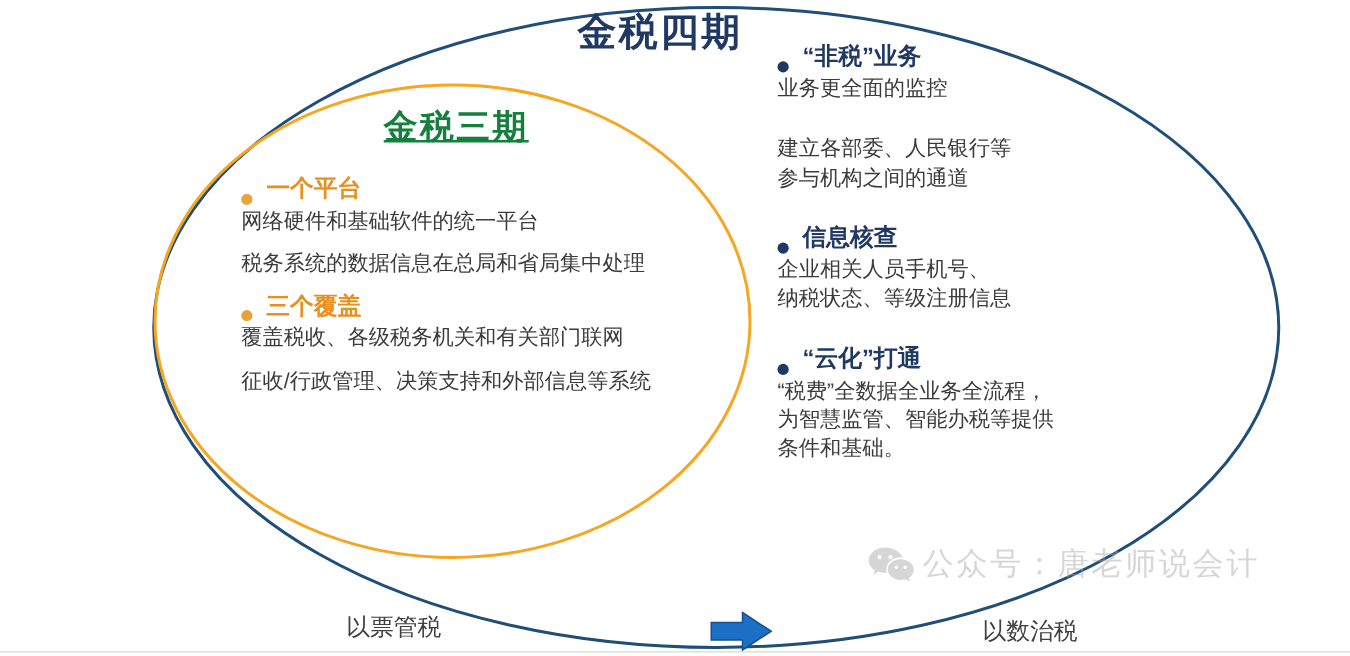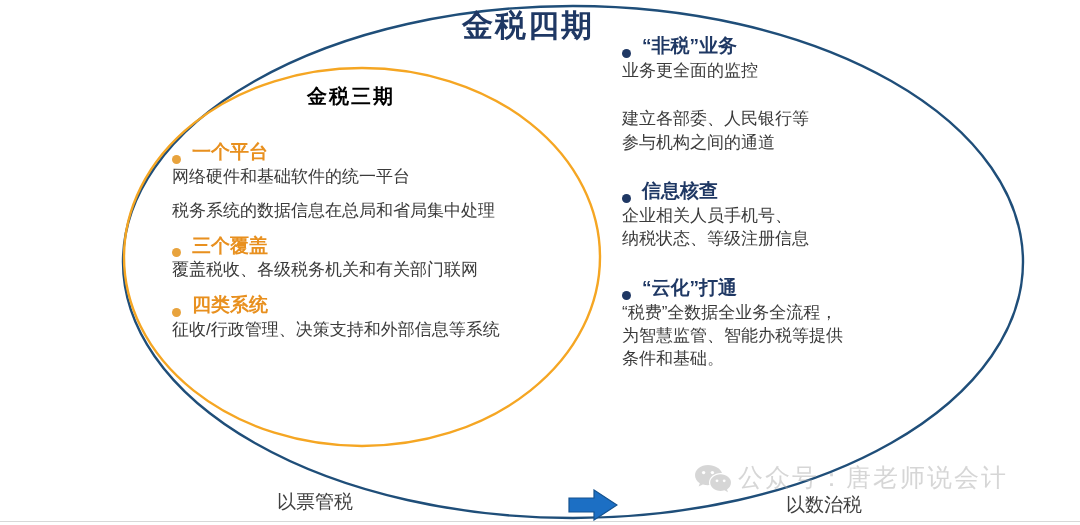--- a/index.html
+++ b/index.html
@@ -38,25 +38,26 @@
     font-size: 31px;
     font-weight: bold;
     color: #1f3864;
     letter-spacing: 2px;
     white-space: nowrap;
   }
   .title-inner {
     position: absolute;
     left: 307px;
     top: 83px;
-    font-size: 20px;
+    font-size: 27px;
     font-weight: bold;
-    color: #000000;
+    color: #15803d;
     letter-spacing: 2px;
     white-space: nowrap;
+    text-decoration: underline;
   }
 
   
   .col {
     position: absolute;
   }
   .col-left  { left: 172px; top: 140px; width: 420px; }
   .col-right { left: 622px; top: 34px;  width: 300px; }
 
   .blk { margin-bottom: 9px; }
@@ -81,21 +82,21 @@
     font-size: 17px;
     color: #3b3b3b;
     line-height: 1.38;
     white-space: pre-line;
     margin-top: 1px;
   }
 
   
   .col-left .dot       { background: #e8a33d; }
   .col-left .blk-head  { color: #e8901f; }
-  .col-left .blk       { margin-bottom: 11px; }
+  .col-left .blk       { margin-bottom: 11px; margin-left: 21px; }
 
   
   .col-right .dot      { background: #1f3864; }
   .col-right .blk-head { color: #1f3864; }
   .col-right .blk      { margin-bottom: 25px; }
 
   
   .cap {
     position: absolute;
     font-size: 19px;
@@ -111,21 +112,21 @@
     left: 568px;
     top: 489px;
     width: 50px;
     height: 32px;
   }
 
   
   .watermark {
     position: absolute;
     left: 694px;
-    top: 461px;
+    top: 434px;
     display: flex;
     align-items: center;
     opacity: 0.45;
   }
   .wm-logo {
     width: 38px;
     height: 30px;
     margin-right: 6px;
     flex: none;
   }
@@ -175,24 +176,20 @@
 
     <div class="blk">
       <div class="blk-head">
         <span class="dot"></span>
         <span>三个覆盖</span>
       </div>
       <div class="blk-body">覆盖税收、各级税务机关和有关部门联网</div>
     </div>
 
     <div class="blk">
-      <div class="blk-head">
-        <span class="dot"></span>
-        <span>四类系统</span>
-      </div>
       <div class="blk-body">征收/行政管理、决策支持和外部信息等系统</div>
     </div>
 
   </div>
 
   <div class="col col-right">
 
     <div class="blk">
       <div class="blk-head">
         <span class="dot"></span>

